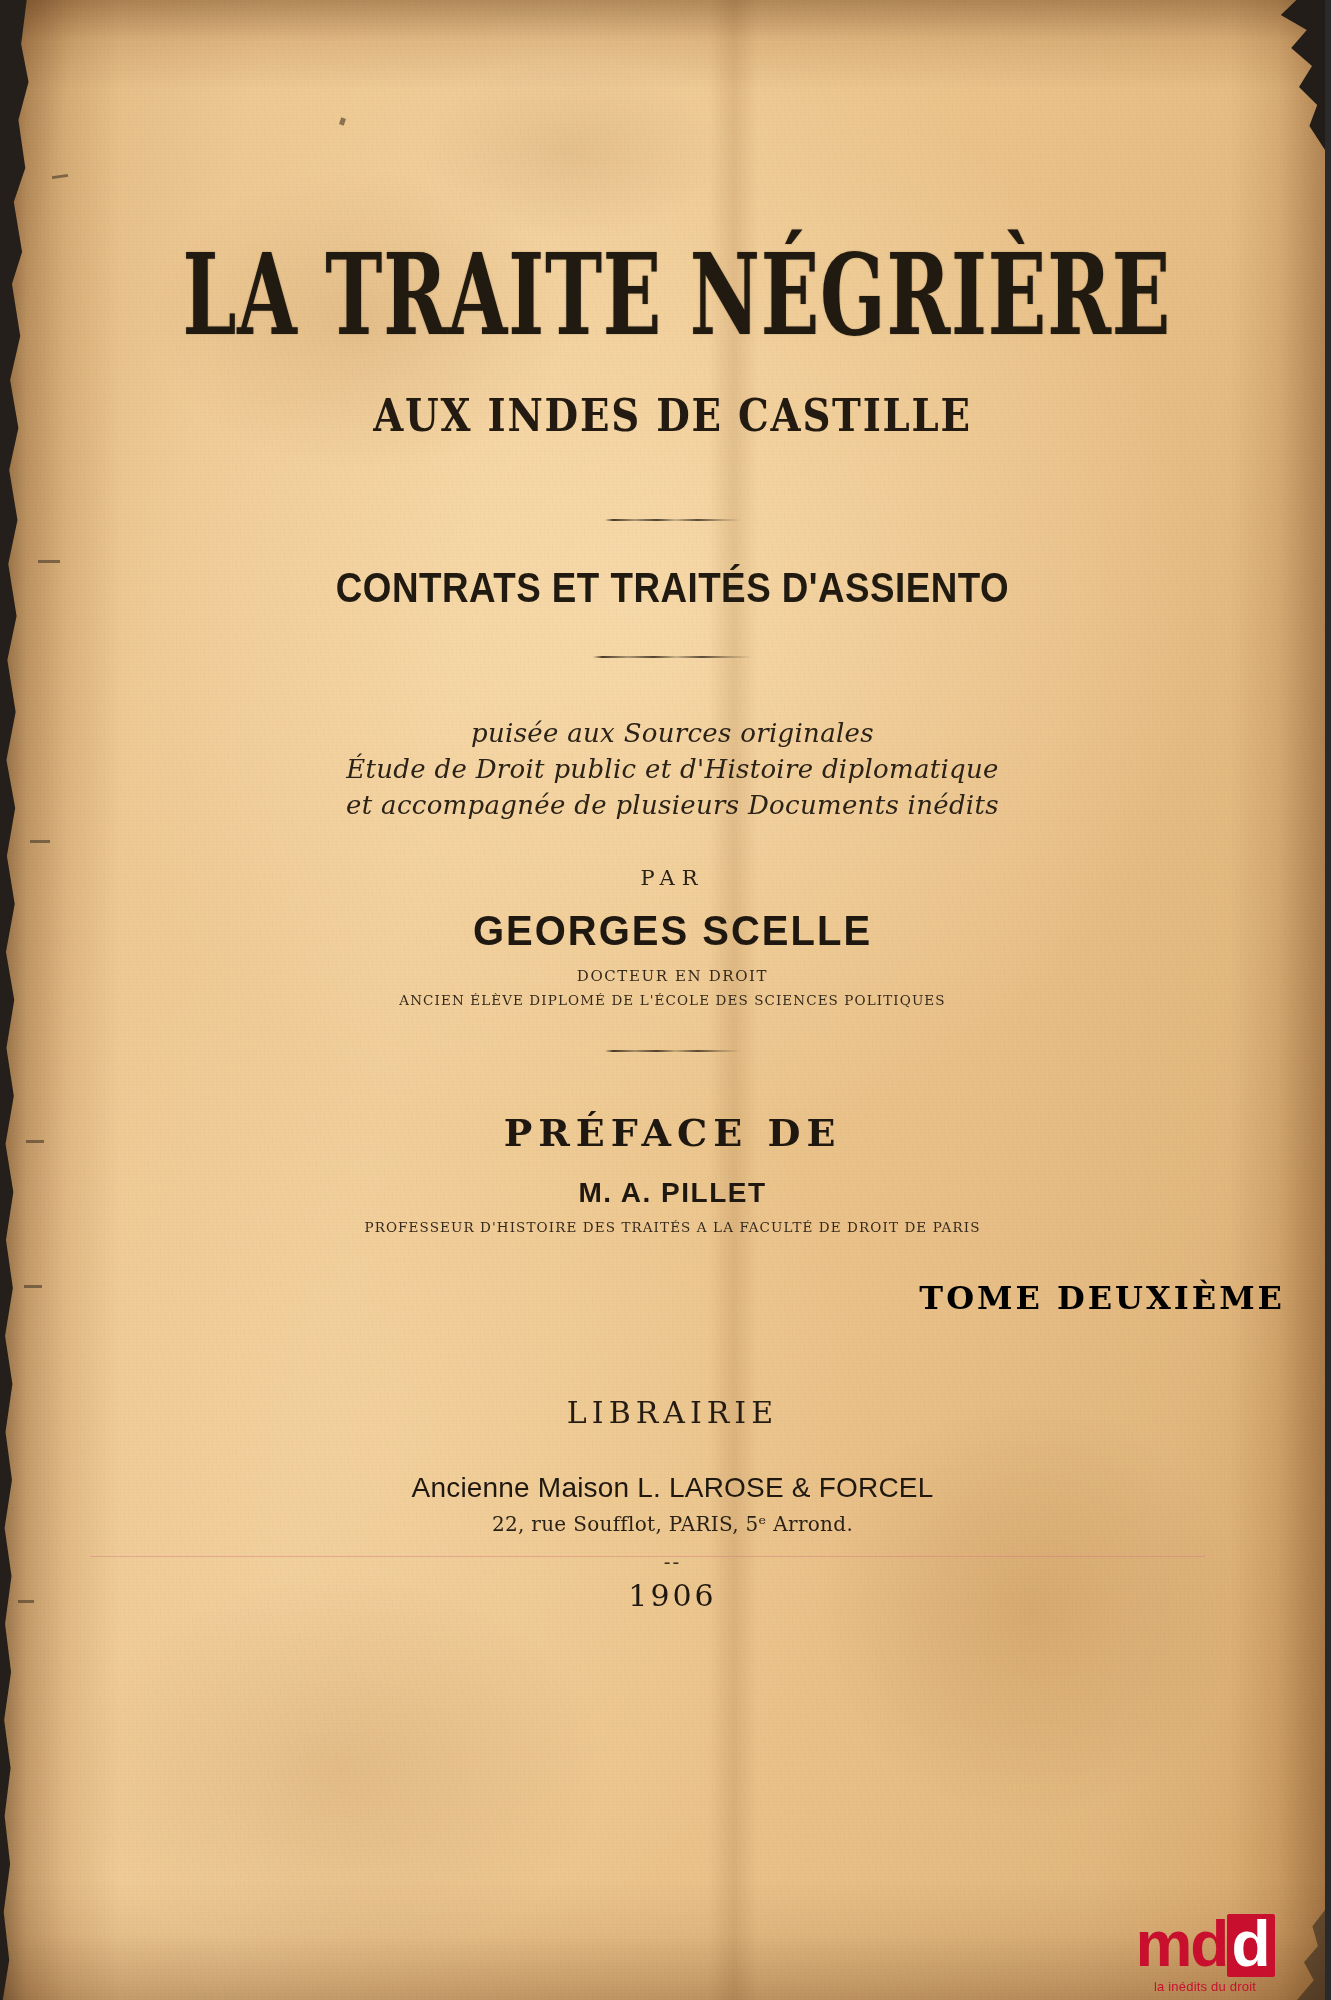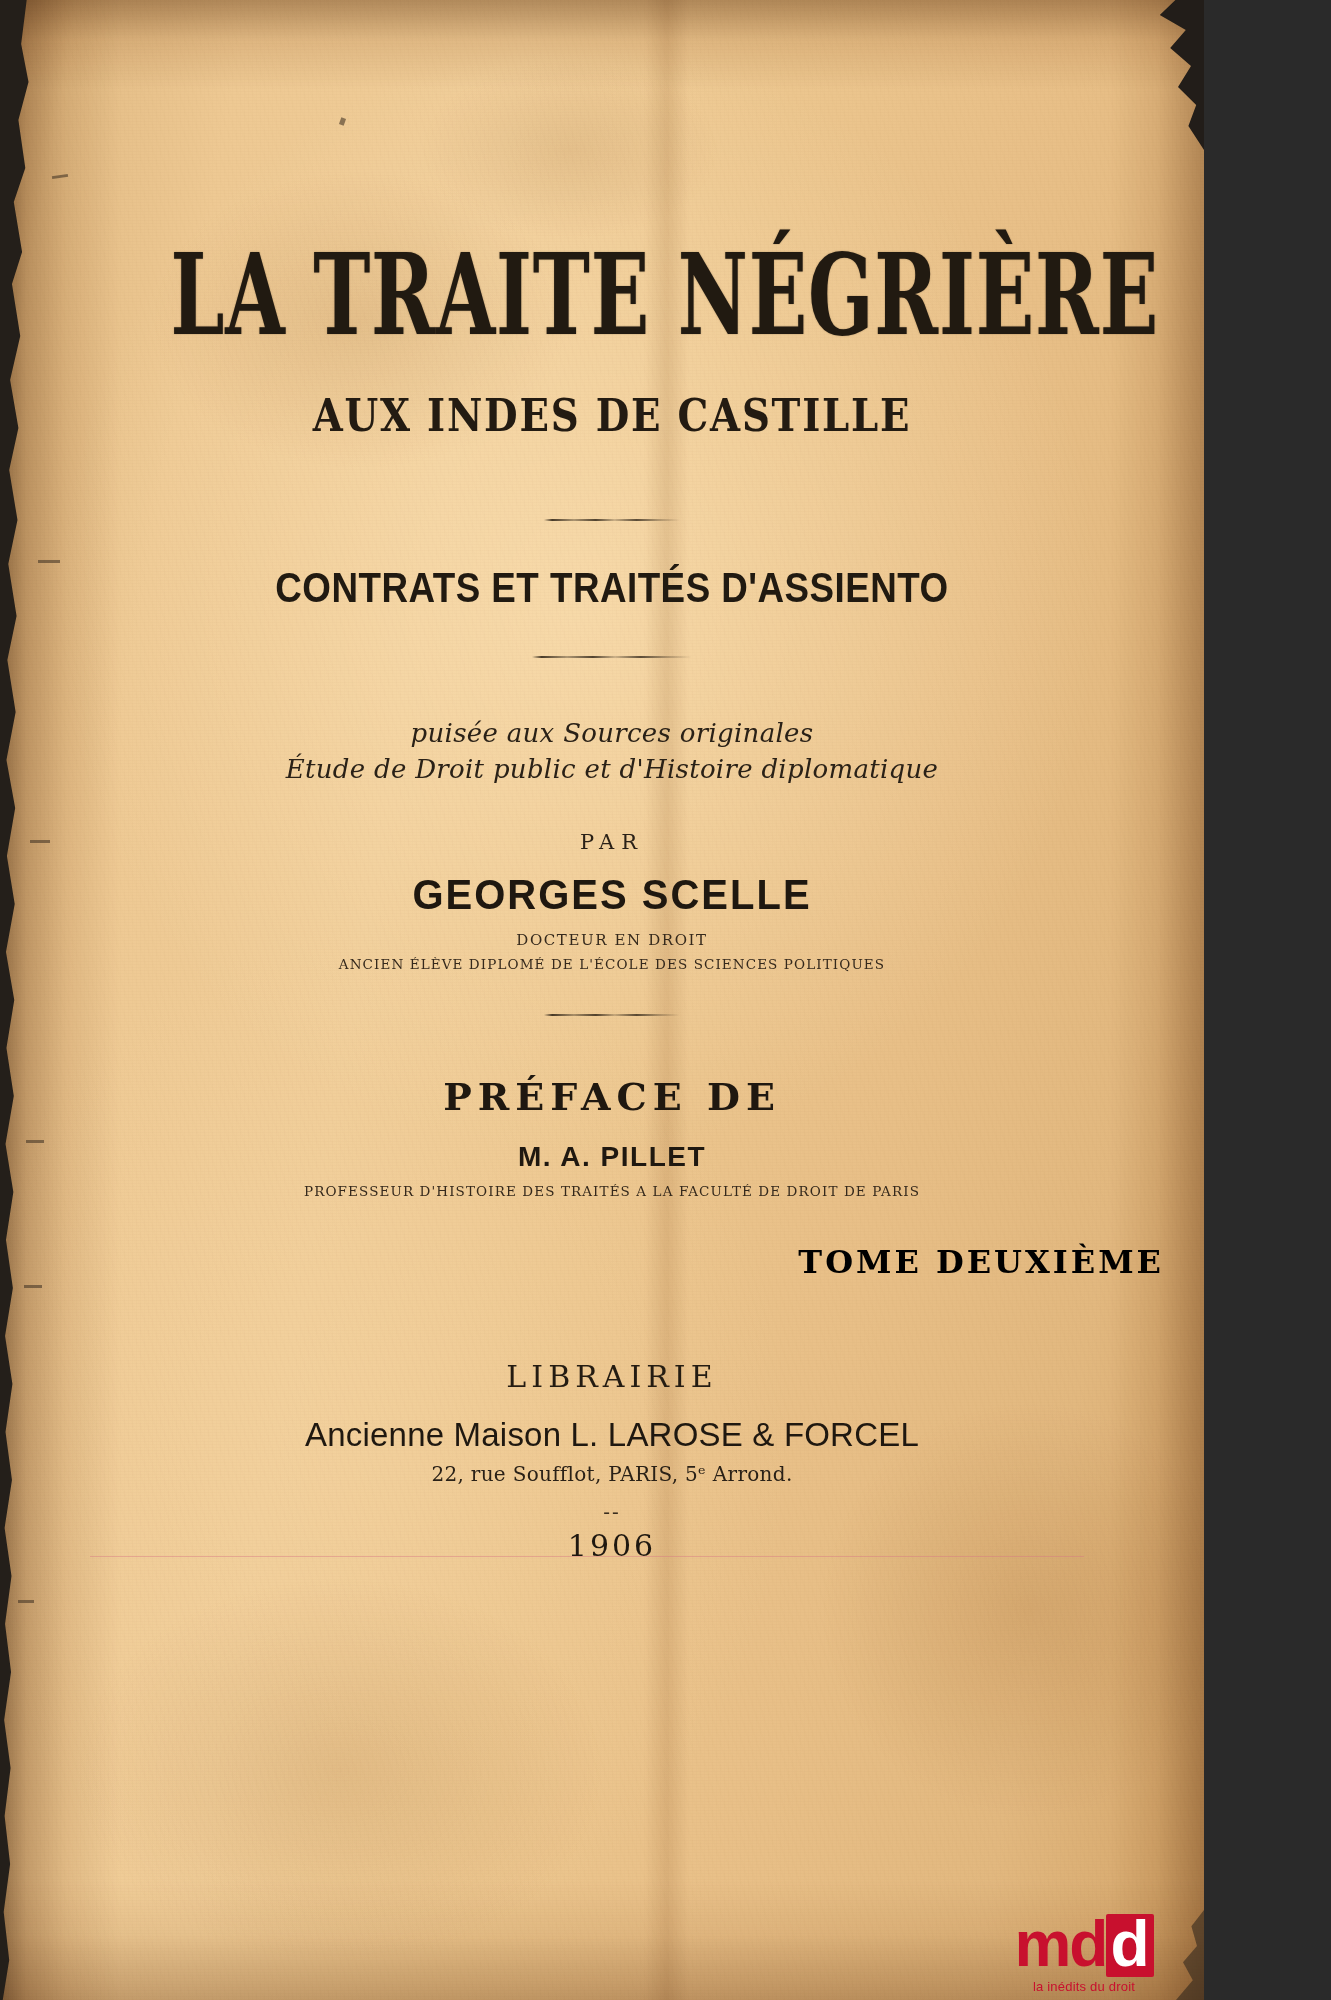--- a/index.html
+++ b/index.html
@@ -2,21 +2,21 @@
 <html><head>
 <meta charset="utf-8">
 <style>
   html, body {
     margin: 0;
     padding: 0;
     background: #2a2a2a;
   }
   #page {
     position: relative;
-    width: 1204px;
+    width: 1325px;
     height: 2000px;
     overflow: hidden;
     background: #e8c48e;
     font-family: "Liberation Serif", serif;
   }
 
   
   .paper-base {
     position: absolute;
     inset: 0;
@@ -231,23 +231,24 @@
     color: #241c12;
   }
   .pub-line1 {
     font-family: "DejaVu Serif", "Liberation Serif", serif;
     font-size: 23px;
     letter-spacing: .4px;
     color: #221a11;
   }
   .pub-line2 {
     font-family: "Liberation Sans", sans-serif;
-    font-size: 33px;
+    font-size: 28px;
     letter-spacing: .2px;
     color: #1f1810;
+    margin-top: 20px;
   }
   .pub-addr {
     font-family: "DejaVu Serif", "Liberation Serif", serif;
     font-size: 20px;
     letter-spacing: .3px;
     color: #2a2117;
   }
   .pub-dir {
     font-family: "DejaVu Serif", "Liberation Serif", serif;
     font-size: 28px;
@@ -358,20 +359,21 @@
 
     <div style="height:44px;"></div>
     <div class="contracts">CONTRATS ET TRAITÉS D'ASSIENTO</div>
 
     <div style="height:46px;"></div>
     <div class="rule long"></div>
 
     <div style="height:58px;"></div>
     <div class="desc">puisée aux Sources originales</div>
     <div class="desc">Étude de Droit public et d'Histoire diplomatique</div>
+    <div class="desc">et accompagnée de plusieurs Documents inédits</div>
 
     <div style="height:42px;"></div>
     <div class="par">PAR</div>
 
     <div style="height:18px;"></div>
     <div class="author">GEORGES SCELLE</div>
 
     <div style="height:14px;"></div>
     <div class="cred">DOCTEUR EN DROIT</div>
     <div style="height:7px;"></div>

